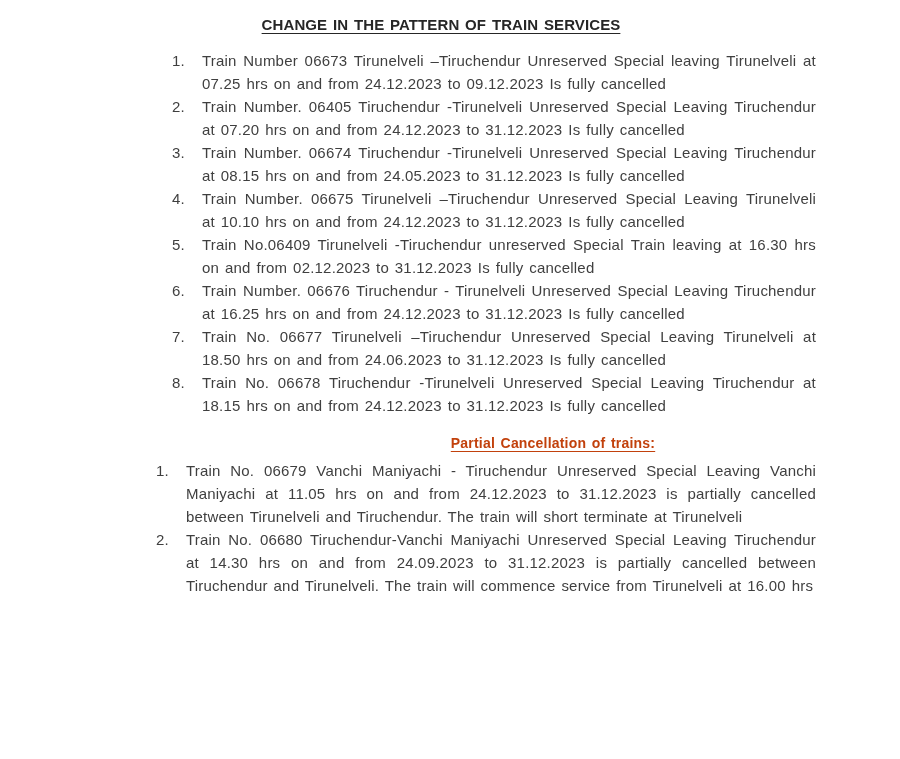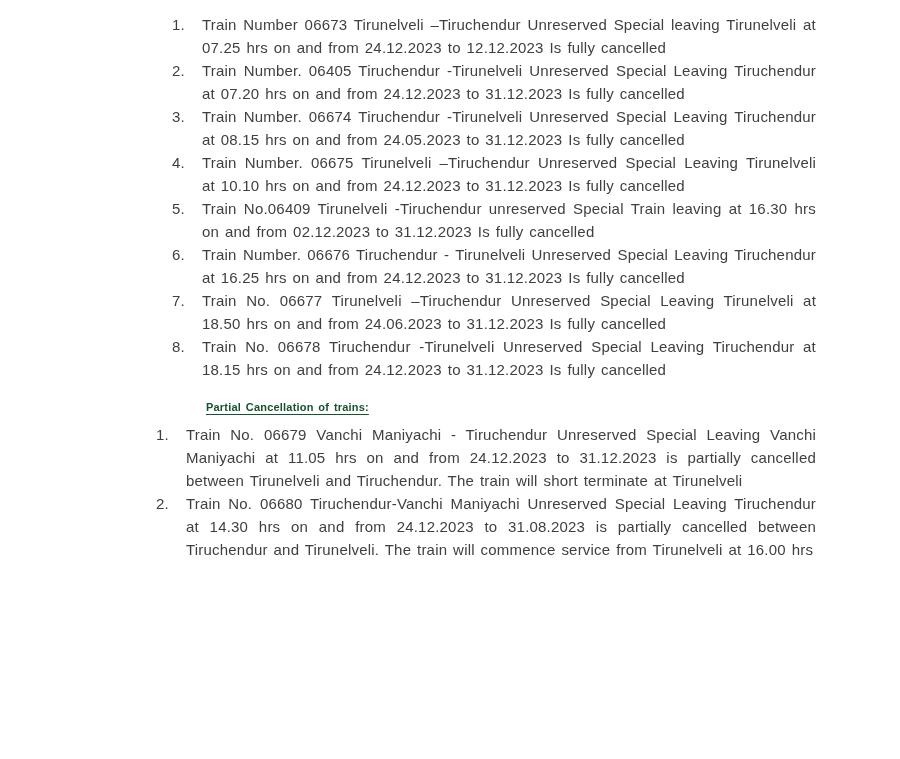--- a/index.html
+++ b/index.html
@@ -32,38 +32,40 @@
     text-align: justify;
   }
   .num-list { margin-top: 13px; }
   .full-list { margin-left: 172px; margin-right: 84px; }
   .partial-list { margin-left: 156px; margin-right: 84px; margin-top: 4px; }
   .list-item { display: flex; align-items: flex-start; }
   .item-num { flex: 0 0 30px; }
   .item-text { flex: 1 1 auto; text-align: justify; }
   .partial-heading {
     margin: 15px 0 0 206px;
-    font-size: 11px;
+    font-size: 14px;
     font-weight: bold;
-    color: #14532d;
+    color: #c2410c;
     text-decoration: underline;
     text-underline-offset: 3px;
+    text-align: center;
   }
 </style>
 </head>
 <body>
 
 <div class="page">
 
+  <div class="doc-title">CHANGE IN THE PATTERN OF TRAIN SERVICES</div>
 
 
   <div class="num-list full-list">
     <div class="list-item">
       <span class="item-num">1.</span>
-      <div class="item-text">Train Number 06673 Tirunelveli –Tiruchendur Unreserved Special leaving Tirunelveli at 07.25 hrs on and from 24.12.2023 to 12.12.2023 Is fully cancelled</div>
+      <div class="item-text">Train Number 06673 Tirunelveli –Tiruchendur Unreserved Special leaving Tirunelveli at 07.25 hrs on and from 24.12.2023 to 09.12.2023 Is fully cancelled</div>
     </div>
     <div class="list-item">
       <span class="item-num">2.</span>
       <div class="item-text">Train Number. 06405 Tiruchendur -Tirunelveli Unreserved Special Leaving Tiruchendur at 07.20 hrs on and from 24.12.2023 to 31.12.2023 Is fully cancelled</div>
     </div>
     <div class="list-item">
       <span class="item-num">3.</span>
       <div class="item-text">Train Number. 06674 Tiruchendur -Tirunelveli Unreserved Special Leaving Tiruchendur at 08.15 hrs on and from 24.05.2023 to 31.12.2023 Is fully cancelled</div>
     </div>
     <div class="list-item">
@@ -90,17 +92,17 @@
 
   <div class="partial-heading">Partial Cancellation of trains:</div>
 
   <div class="num-list partial-list">
     <div class="list-item">
       <span class="item-num">1.</span>
       <div class="item-text">Train No. 06679 Vanchi Maniyachi - Tiruchendur Unreserved Special Leaving Vanchi Maniyachi at 11.05 hrs on and from 24.12.2023 to 31.12.2023 is partially cancelled between Tirunelveli and Tiruchendur. The train will short terminate at Tirunelveli</div>
     </div>
     <div class="list-item">
       <span class="item-num">2.</span>
-      <div class="item-text">Train No. 06680 Tiruchendur-Vanchi Maniyachi Unreserved Special Leaving Tiruchendur at 14.30 hrs on and from 24.12.2023 to 31.08.2023 is partially cancelled between Tiruchendur and Tirunelveli. The train will commence service from Tirunelveli at 16.00 hrs</div>
+      <div class="item-text">Train No. 06680 Tiruchendur-Vanchi Maniyachi Unreserved Special Leaving Tiruchendur at 14.30 hrs on and from 24.09.2023 to 31.12.2023 is partially cancelled between Tiruchendur and Tirunelveli. The train will commence service from Tirunelveli at 16.00 hrs</div>
     </div>
   </div>
 
 </div>
 
 </body></html>

